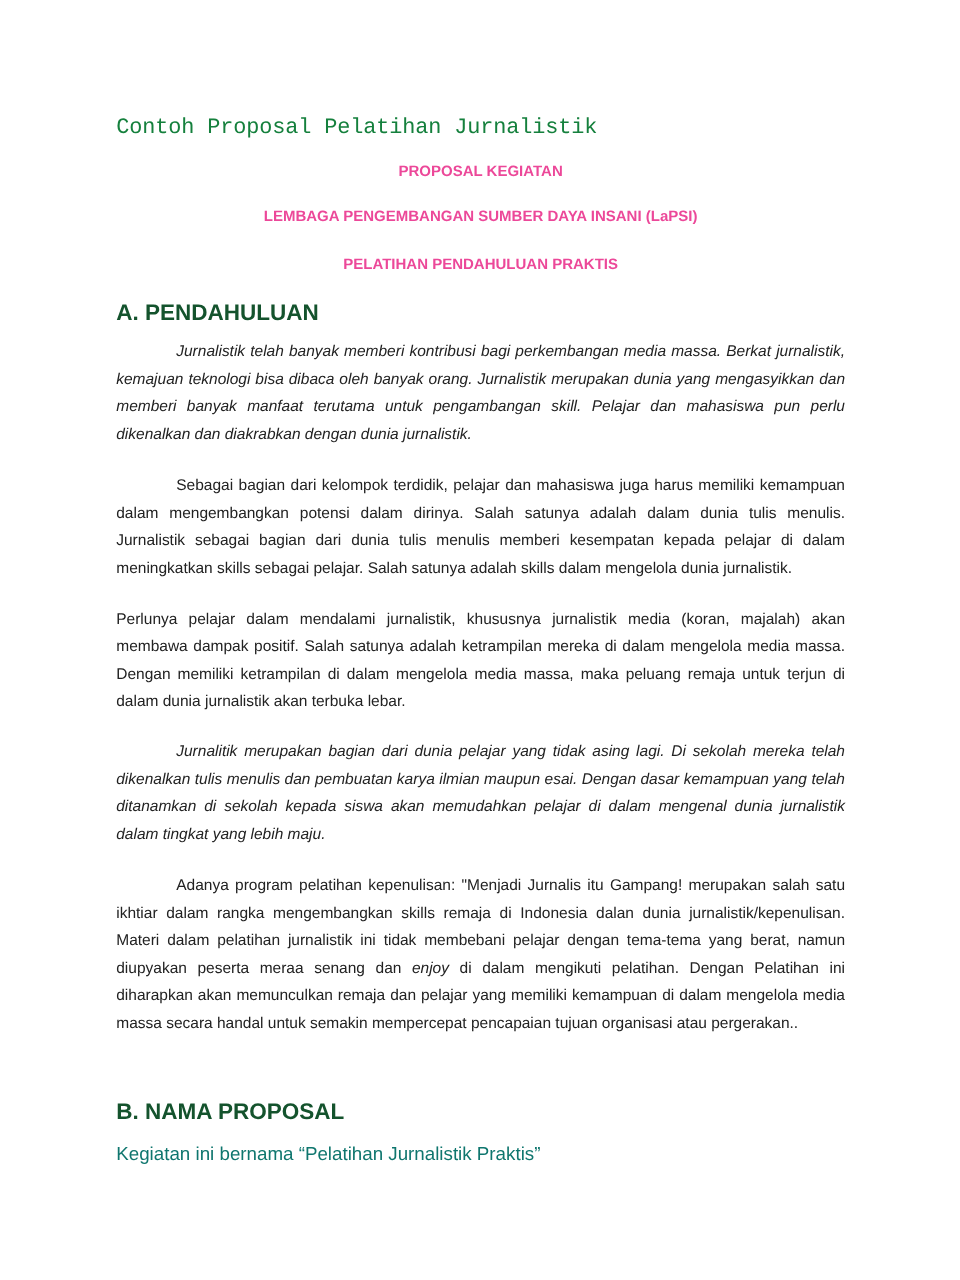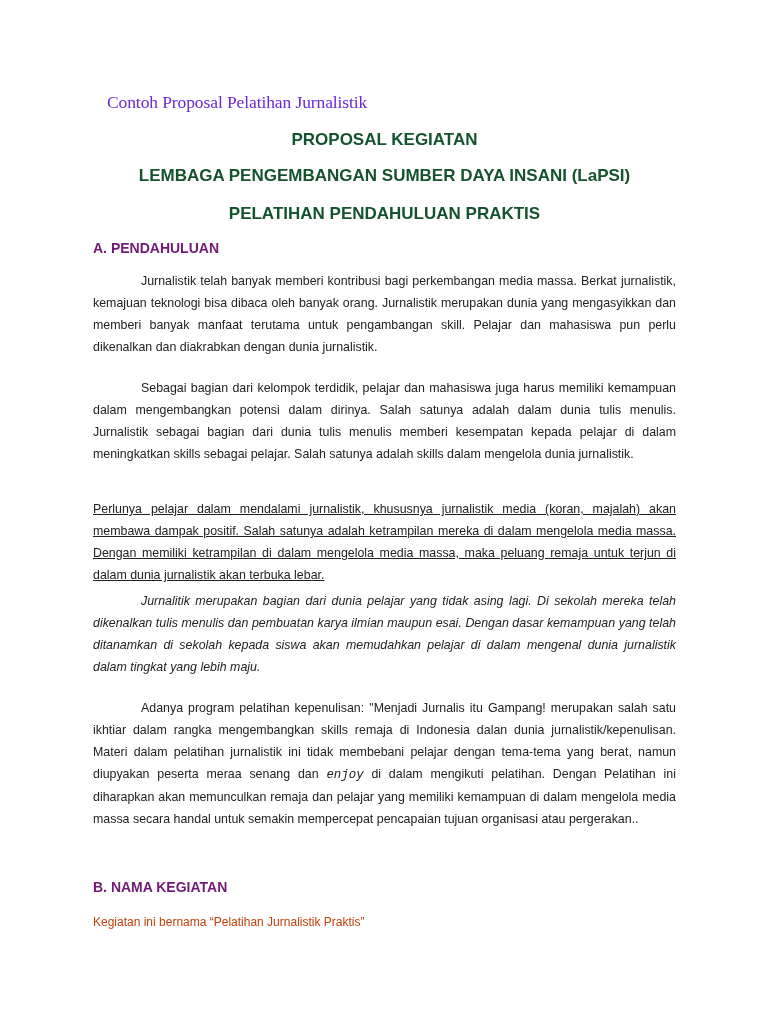--- a/index.html
+++ b/index.html
@@ -15,97 +15,96 @@
       color: #1a1a1a;
     }
     .page {
       position: absolute;
       left: 93px;
       top: 0;
       width: 583px;
     }
     .doc-title {
       position: absolute;
-      left: 14px;
+      left: 0;
       top: 92px;
-      font-family: Liberation Serif, serif;
+      font-family: Liberation Mono, monospace;
       font-size: 17.5px;
-      color: #6d28d9;
+      color: #15803d;
       white-space: nowrap;
       letter-spacing: -0.1px;
     }
     .center-heading {
       position: absolute;
       left: 0;
       width: 583px;
       text-align: center;
       font-family: "Liberation Sans", "DejaVu Sans", sans-serif;
       font-weight: bold;
-      font-size: 17px;
-      color: #14532d;
+      font-size: 12px;
+      color: #ec4899;
       white-space: nowrap;
     }
     .section-heading {
       position: absolute;
       left: 0;
       font-family: "Liberation Sans", "DejaVu Sans", sans-serif;
       font-weight: bold;
-      font-size: 14px;
-      color: #701a75;
+      font-size: 18px;
+      color: #14532d;
       white-space: nowrap;
     }
     .para {
       position: absolute;
       left: 0;
       width: 583px;
       font-family: "Liberation Sans", "DejaVu Sans", sans-serif;
       font-size: 12.4px;
       line-height: 22px;
       color: #222;
       text-align: justify;
       margin: 0;
     }
     .para.indent {
       text-indent: 48px;
     }
     .para em {
       font-style: italic;
-      font-family: Liberation Mono, monospace;
     }
     .plain-line {
       position: absolute;
       left: 0;
       font-family: "Liberation Sans", "DejaVu Sans", sans-serif;
-      font-size: 12px;
-      color: #c2410c;
+      font-size: 15px;
+      color: #0f766e;
       white-space: nowrap;
     }
   </style>
 </head>
 <body>
 
 <div class="page">
 
   <div class="doc-title">Contoh Proposal Pelatihan Jurnalistik</div>
 
   <div class="center-heading" style="top:130px;">PROPOSAL KEGIATAN</div>
 
   <div class="center-heading" style="top:166px;text-align:center;">LEMBAGA PENGEMBANGAN SUMBER DAYA INSANI (LaPSI)</div>
 
   <div class="center-heading" style="top:204px;">PELATIHAN PENDAHULUAN PRAKTIS</div>
 
   <div class="section-heading" style="top:240px;">A. PENDAHULUAN</div>
 
-  <p class="para indent" style="top:270px;">Jurnalistik telah banyak memberi kontribusi bagi perkembangan media massa. Berkat jurnalistik, kemajuan teknologi bisa dibaca oleh banyak orang. Jurnalistik merupakan dunia yang mengasyikkan dan memberi banyak manfaat terutama untuk pengambangan skill. Pelajar dan mahasiswa pun perlu dikenalkan dan diakrabkan dengan dunia jurnalistik.</p>
+  <p class="para indent" style="top:270px;font-style:italic;">Jurnalistik telah banyak memberi kontribusi bagi perkembangan media massa. Berkat jurnalistik, kemajuan teknologi bisa dibaca oleh banyak orang. Jurnalistik merupakan dunia yang mengasyikkan dan memberi banyak manfaat terutama untuk pengambangan skill. Pelajar dan mahasiswa pun perlu dikenalkan dan diakrabkan dengan dunia jurnalistik.</p>
 
   <p class="para indent" style="top:377px;">Sebagai bagian dari kelompok terdidik, pelajar dan mahasiswa juga harus memiliki kemampuan dalam mengembangkan potensi dalam dirinya. Salah satunya adalah dalam dunia tulis menulis. Jurnalistik sebagai bagian dari dunia tulis menulis memberi kesempatan kepada pelajar di dalam meningkatkan skills sebagai pelajar. Salah satunya adalah skills dalam mengelola dunia jurnalistik.</p>
 
-  <p class="para" style="top:498px;text-decoration:underline;">Perlunya pelajar dalam mendalami jurnalistik, khususnya jurnalistik media (koran, majalah) akan membawa dampak positif. Salah satunya adalah ketrampilan mereka di dalam mengelola media massa. Dengan memiliki ketrampilan di dalam mengelola media massa, maka peluang remaja untuk terjun di dalam dunia jurnalistik akan terbuka lebar.</p>
+  <p class="para" style="top:484px;">Perlunya pelajar dalam mendalami jurnalistik, khususnya jurnalistik media (koran, majalah) akan membawa dampak positif. Salah satunya adalah ketrampilan mereka di dalam mengelola media massa. Dengan memiliki ketrampilan di dalam mengelola media massa, maka peluang remaja untuk terjun di dalam dunia jurnalistik akan terbuka lebar.</p>
 
   <p class="para indent" style="top:590px;font-style:italic;">Jurnalitik merupakan bagian dari dunia pelajar yang tidak asing lagi. Di sekolah mereka telah dikenalkan tulis menulis dan pembuatan karya ilmian maupun esai. Dengan dasar kemampuan yang telah ditanamkan di sekolah kepada siswa akan memudahkan pelajar di dalam mengenal dunia jurnalistik dalam tingkat yang lebih maju.</p>
 
   <p class="para indent" style="top:697px;"><span>Adanya program pelatihan kepenulisan: "Menjadi Jurnalis itu Gampang! merupakan salah satu ikhtiar dalam rangka mengembangkan skills remaja di Indonesia dalan dunia jurnalistik/kepenulisan. Materi dalam pelatihan jurnalistik ini tidak membebani pelajar dengan tema-tema yang berat, namun diupyakan peserta meraa senang dan </span><em>enjoy</em><span> di dalam mengikuti pelatihan. Dengan Pelatihan ini diharapkan akan memunculkan remaja dan pelajar yang memiliki kemampuan di dalam mengelola media massa secara handal untuk semakin mempercepat pencapaian tujuan organisasi atau pergerakan..</span></p>
 
-  <div class="section-heading" style="top:879px;">B. NAMA KEGIATAN</div>
+  <div class="section-heading" style="top:879px;">B. NAMA PROPOSAL</div>
 
   <div class="plain-line" style="top:915px;">Kegiatan ini bernama “Pelatihan Jurnalistik Praktis”</div>
 
 </div>
 
 </body></html>

